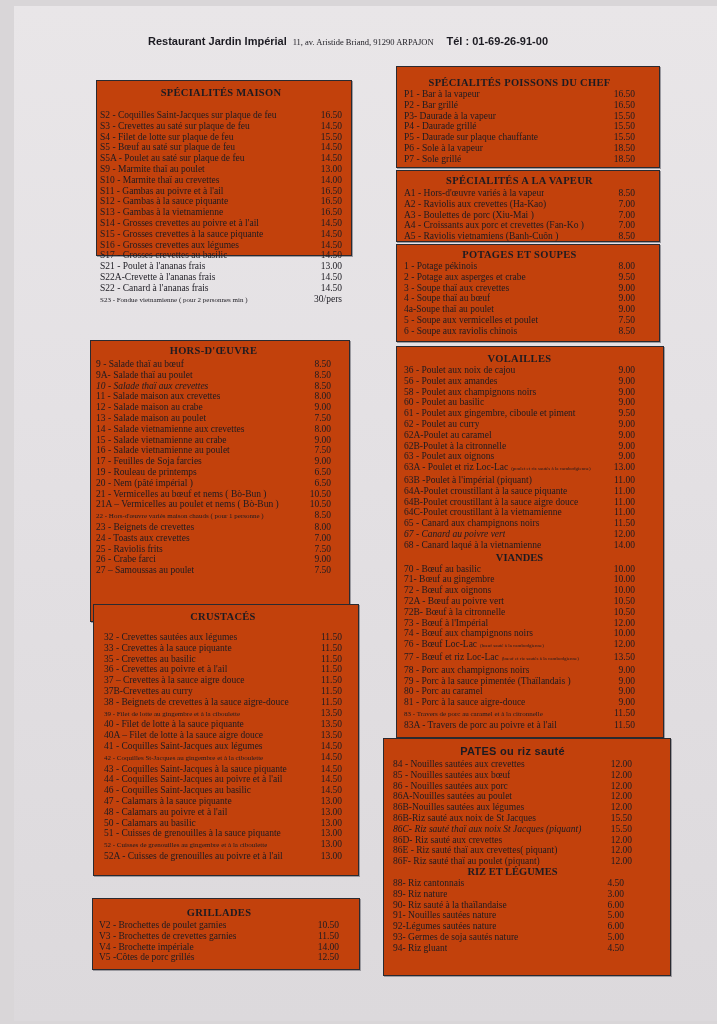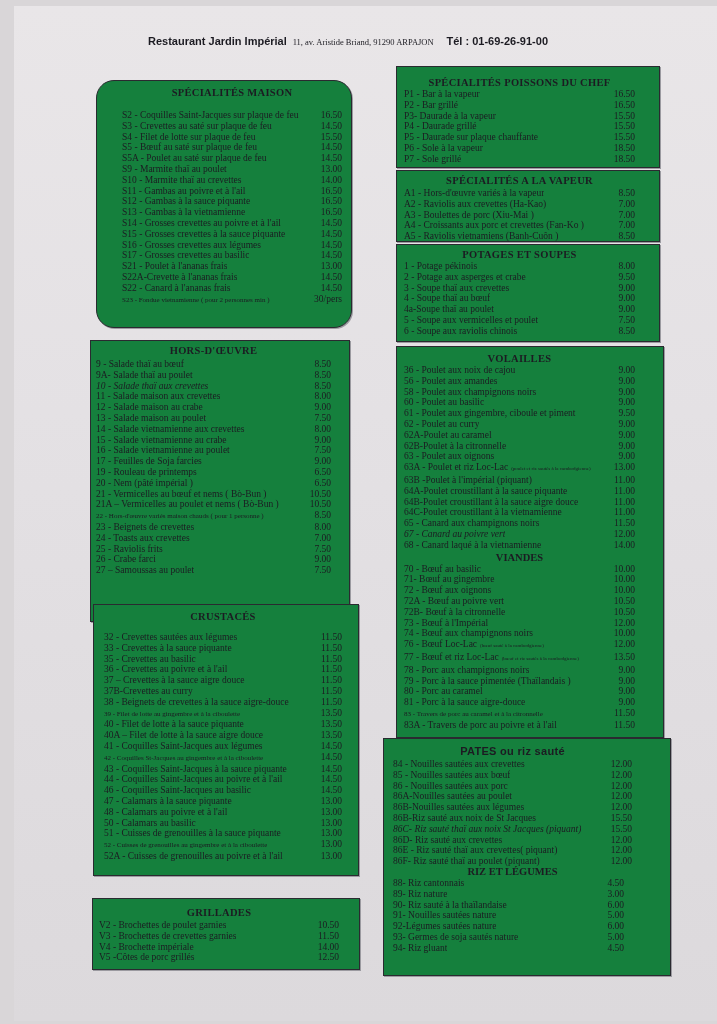--- a/index.html
+++ b/index.html
@@ -17,21 +17,21 @@
   .header {
     position: absolute; left: 148px; top: 35px; white-space: nowrap;
     font-size: 11.5px;
   }
   .header .name { font-weight: bold; font-family: "Liberation Sans", sans-serif; font-size: 11px; }
   .header .addr { font-size: 8.5px; margin-left: 3px; }
   .header .tel { font-weight: bold; font-family: "Liberation Sans", sans-serif; font-size: 11px; margin-left: 10px; }
   .box {
     position: absolute;
     border: 1.3px solid #2a2a30;
-    background: #15803d;
+    background: #c2410c;
     box-shadow: 1px 1px 0 #9b9aa0;
   }
   .box h2 {
     margin: 0; text-align: center; font-weight: bold;
     font-size: 10.5px; letter-spacing: 0.3px;
   }
   .row {
     display: flex; justify-content: space-between; align-items: baseline;
     font-size: 9.5px; line-height: 10.8px; white-space: nowrap;
   }
@@ -46,21 +46,21 @@
 <body>
 
 <div class="paper"></div>
 
 <div class="header">
   <span class="name">Restaurant Jardin Impérial</span>
   <span class="addr">11, av. Aristide Briand,  91290 ARPAJON</span>
   <span class="tel">Tél : 01-69-26-91-00</span>
 </div>
 
-<div class="box" style="left:96px; top:80px; width:256px; height:248px; padding:6px 9px 0 25px; box-sizing:border-box;border-radius:18px;">
+<div class="box" style="left:96px; top:80px; width:256px; height:176px; padding:6px 9px 0 3px; box-sizing:border-box;">
   <h2 style="margin-bottom:12px;">SPÉCIALITÉS MAISON</h2>
   <div class="items" style="line-height:11.2px;">
       <div class="row">
         <span class="lbl"><span>S2  - Coquilles Saint-Jacques sur plaque de feu</span></span>
         <span class="price">16.50</span>
       </div>
       <div class="row">
         <span class="lbl"><span>S3  - Crevettes au saté sur plaque de feu</span></span>
         <span class="price">14.50</span>
       </div>

